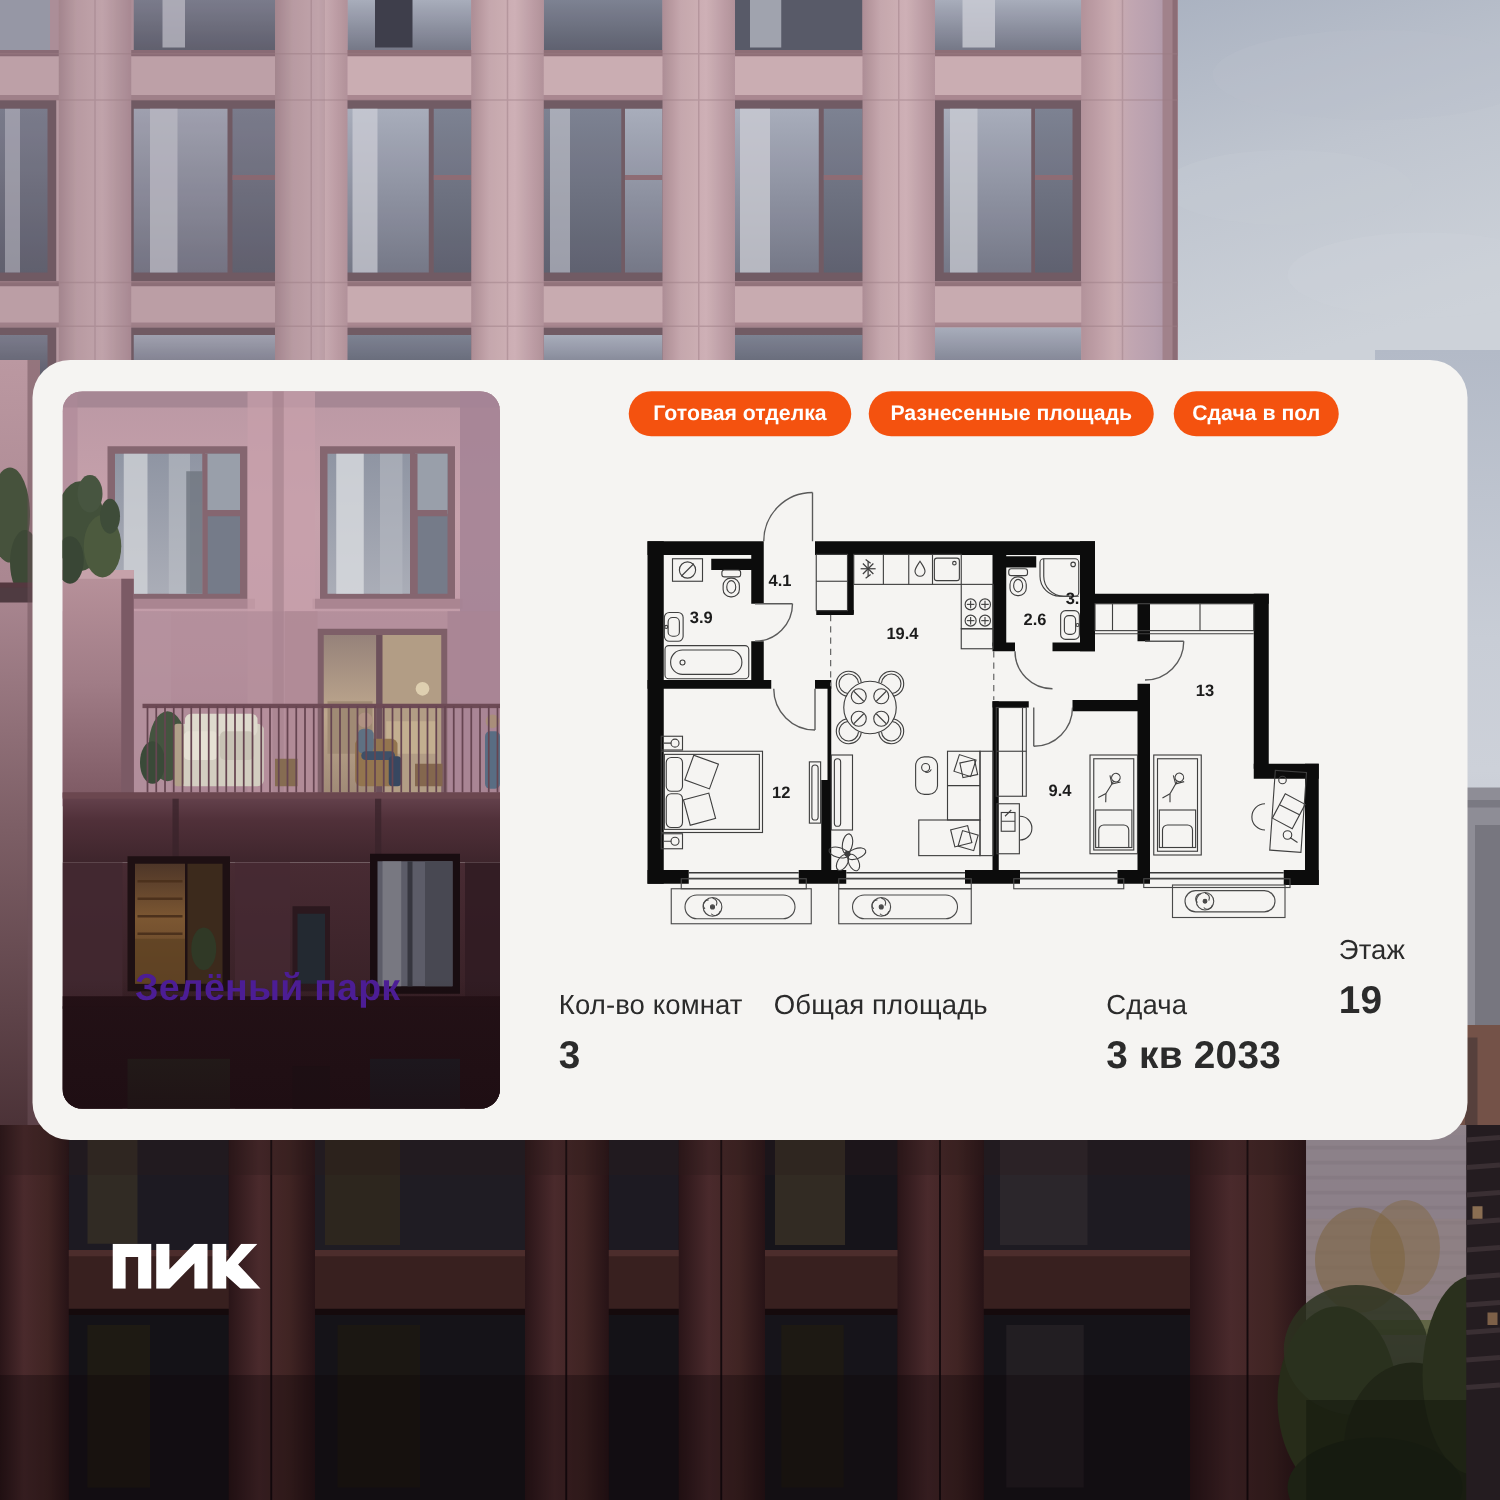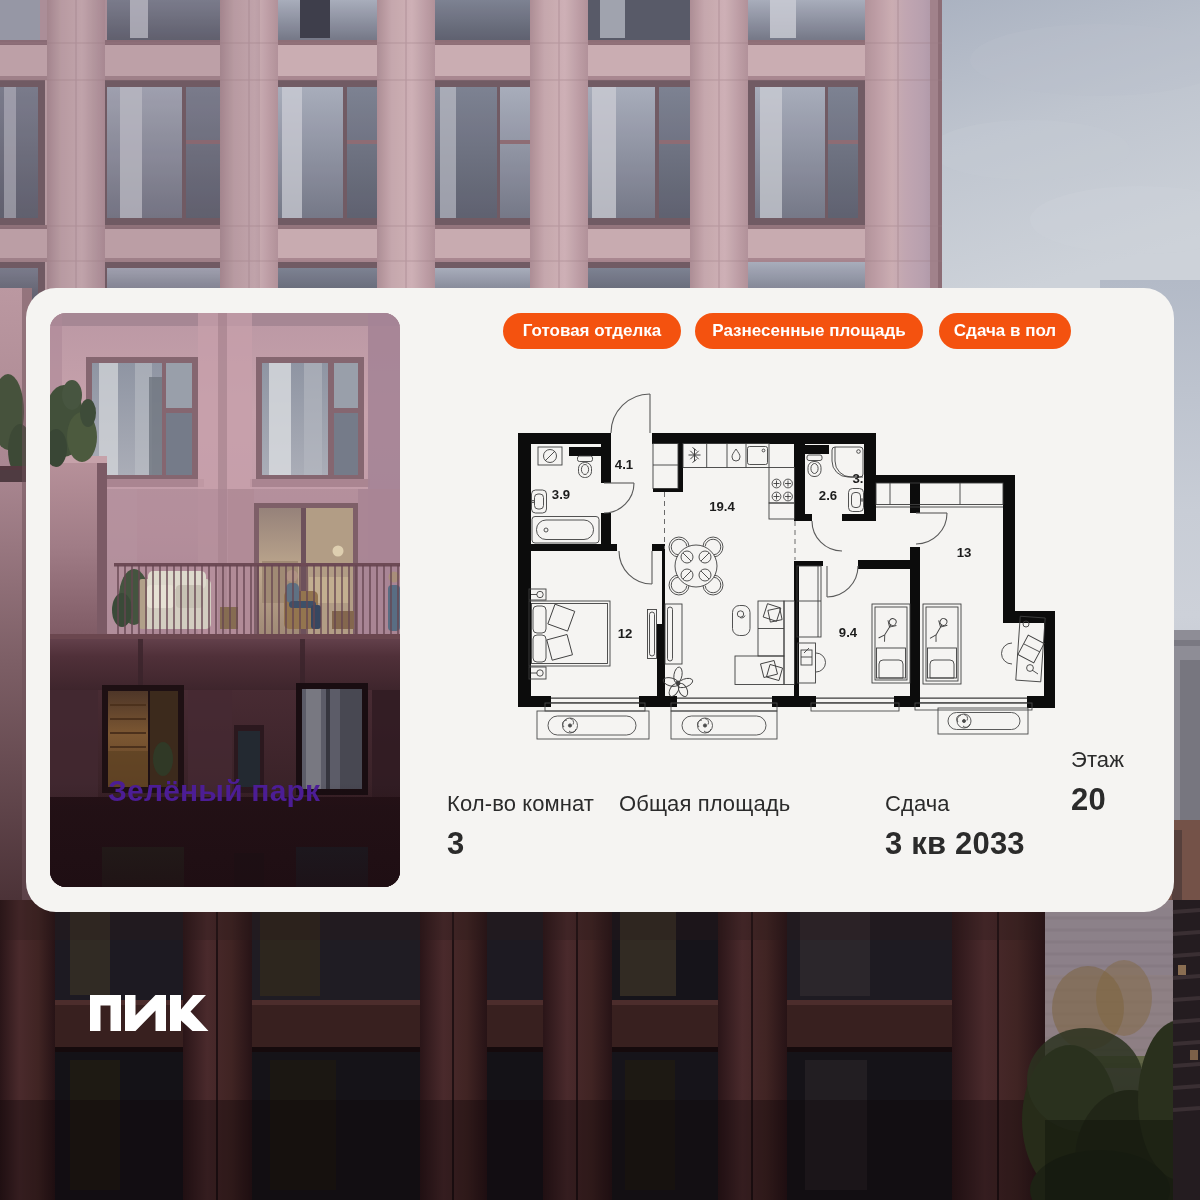--- a/index.html
+++ b/index.html
@@ -927,21 +927,21 @@
     <div class="lab">Общая площадь</div>
   </div>
 
 <div class="stat" id="stat3">
     <div class="lab">Сдача</div>
     <div class="val">3 кв 2033</div>
   </div>
 
 <div class="stat" id="stat4">
     <div class="lab">Этаж</div>
-    <div class="val">20</div>
+    <div class="val">19</div>
   </div>
 
 <svg id="piklogo" width="119" height="36" viewBox="0 0 119 36">
   <g fill="#ffffff">
     <path d="M0,0 H31 V36 H20.5 V10.5 H10.5 V36 H0 Z"></path>
     <path d="M35,0 H45.5 V20.5 L65.5,0 H76 V36 H65.5 V15.5 L45.5,36 H35 Z"></path>
     <path d="M80,0 H91 V14.5 L103,0 H116 L100.5,16.5 L118.5,36 H102.5 L91,25.5 V36 H80 Z"></path>
   </g>
 </svg>
 

